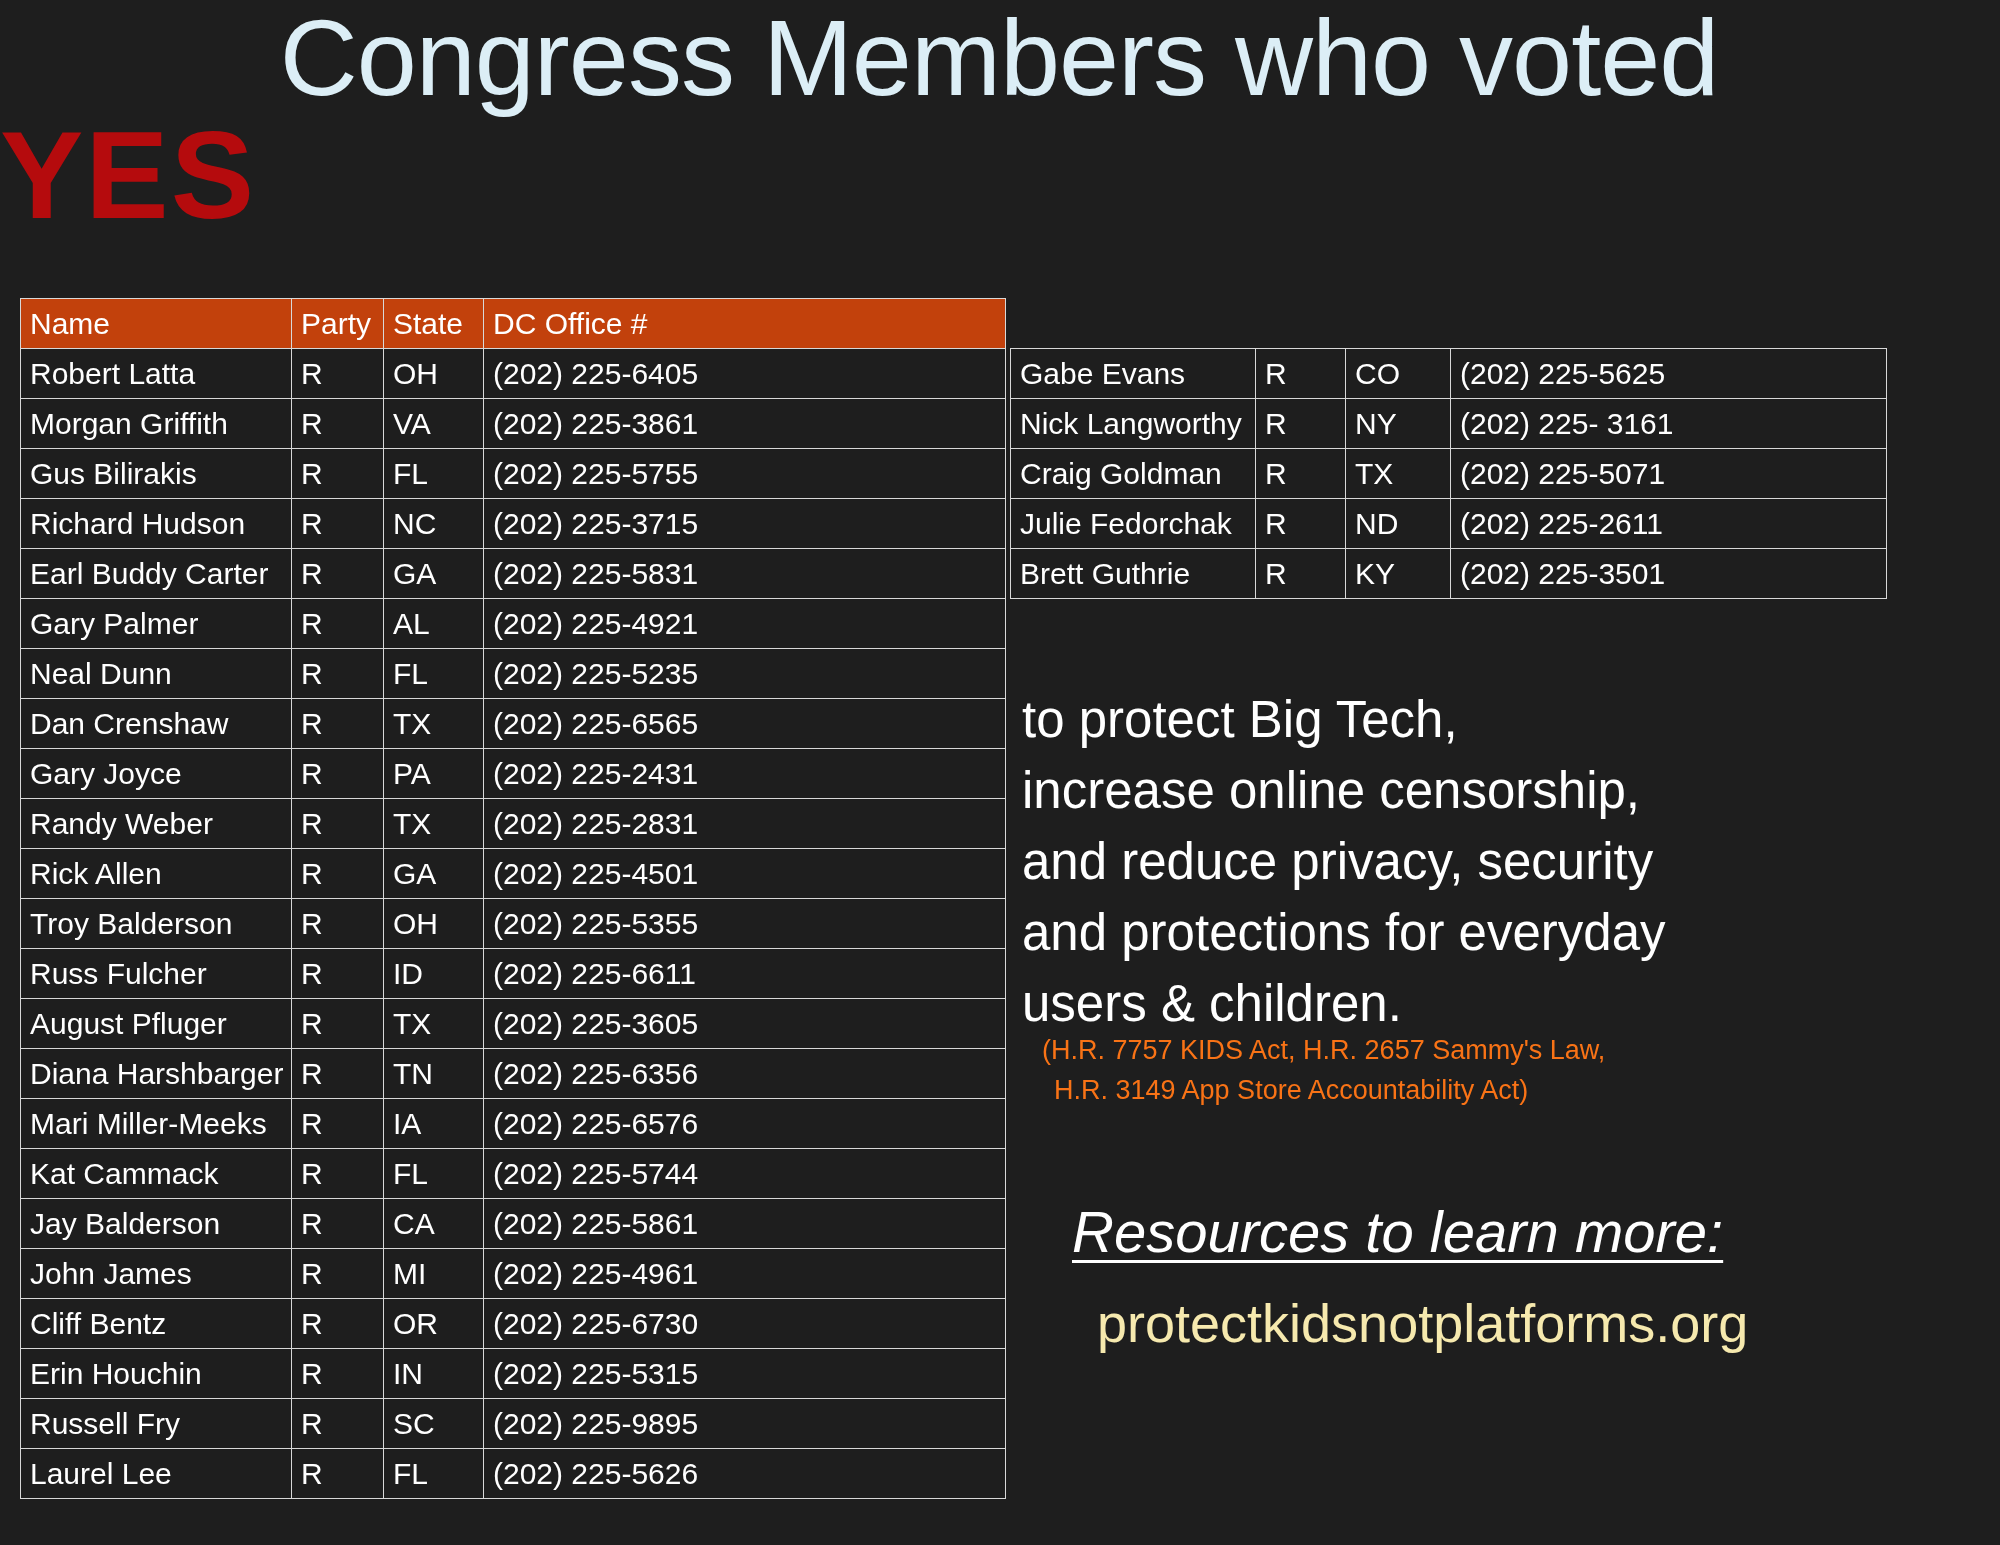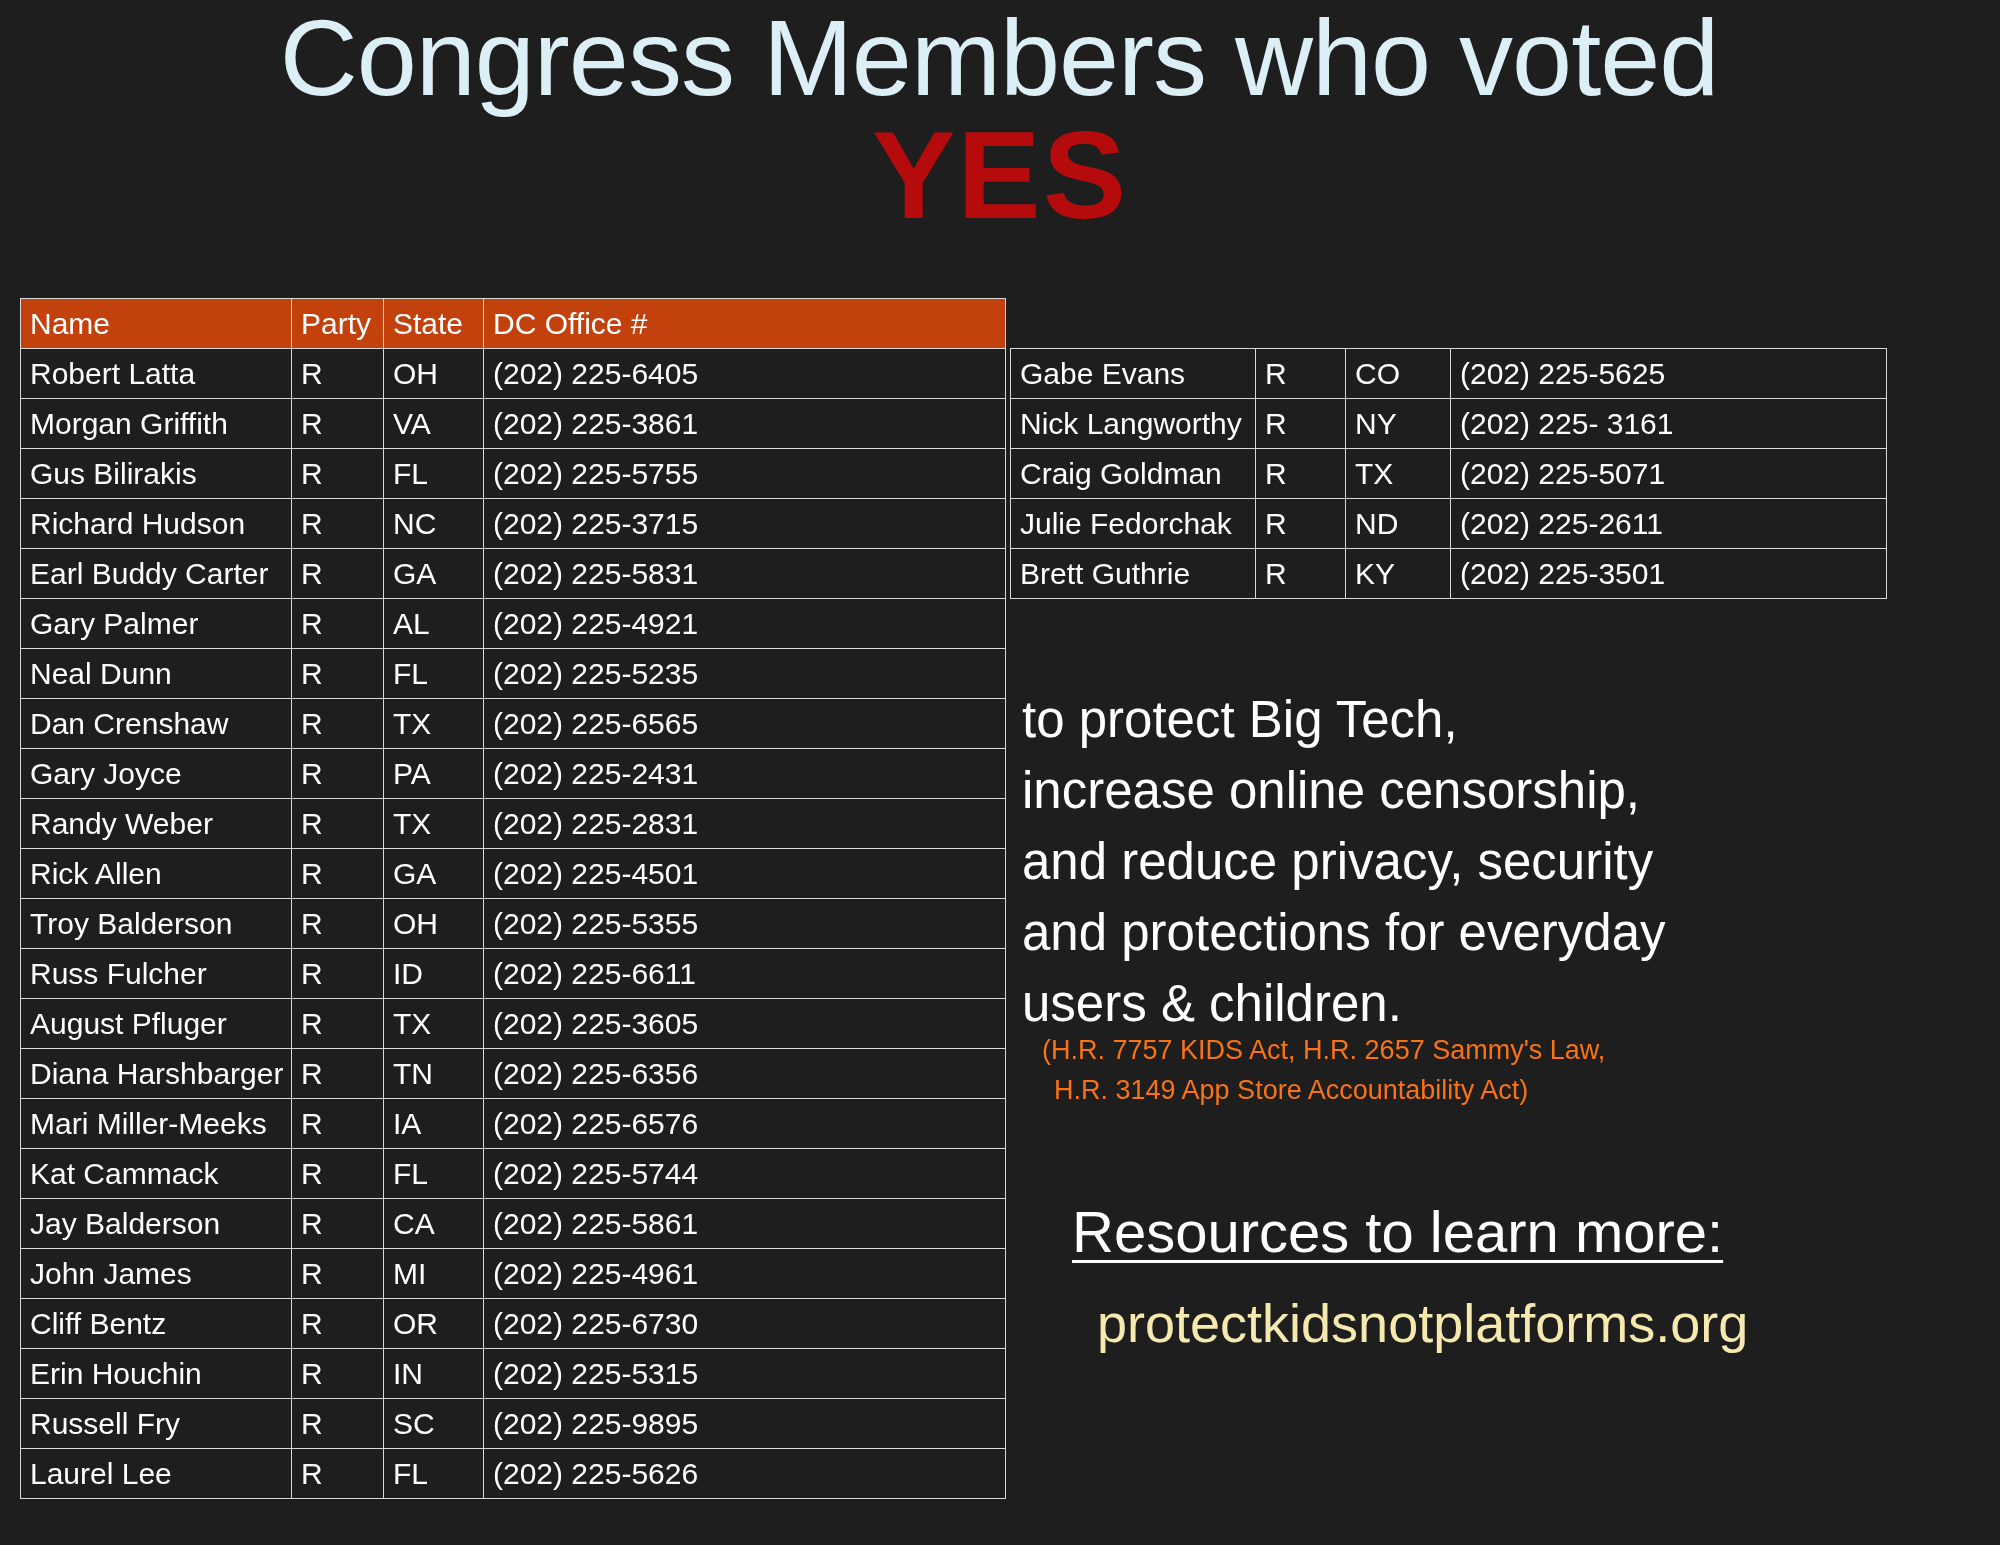--- a/index.html
+++ b/index.html
@@ -15,21 +15,20 @@
   #headline {
     position:absolute; left:0; top:2px; width:1998px;
     text-align:center;
     font-size:108px; line-height:112px;
     color:#dceef6;
     letter-spacing:-1px;
     white-space:nowrap;
   }
   #yes {
     position:absolute; left:0; top:110px; width:2000px;
-    text-align:center;
     font-size:125px; line-height:130px;
     font-weight:bold;
     color:#b50b0d;
     letter-spacing:2px;
   }
 
   
   table { border-collapse:collapse; table-layout:fixed; }
   td, th {
     border:1px solid #d8d8d8;
@@ -75,20 +74,21 @@
   }
   #bills .l2 { padding-left:12px; display:block; }
 
   #resources {
     position:absolute; left:1072px; top:1197px;
     font-size:58px; line-height:70px;
     color:#ffffff;
     text-decoration:underline;
     text-underline-offset:8px;
     text-decoration-thickness:3px;
+    font-style:italic;
   }
   #url1 {
     position:absolute; left:1097px; top:1290px;
     font-size:54px; line-height:66px;
     color:#f6e9ae;
   }
   #url2 {
     position:absolute; left:1172px; top:1382px;
     font-size:54px; line-height:66px;
     color:#f6e9ae;

